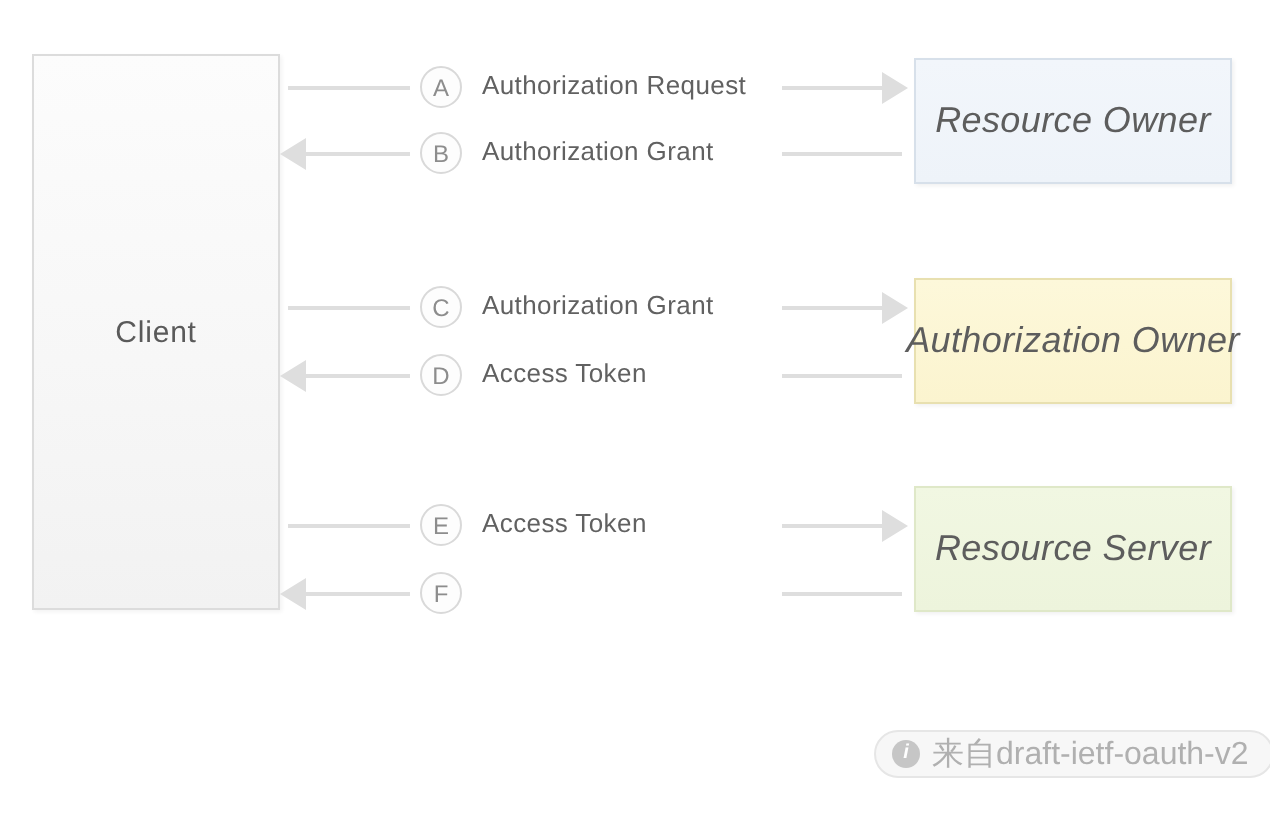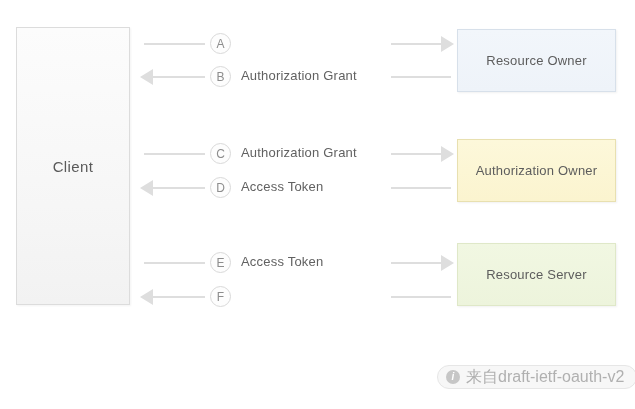--- a/index.html
+++ b/index.html
@@ -13,21 +13,21 @@
     position: relative;
     font-family: "Liberation Sans", "DejaVu Sans", sans-serif;
     overflow: hidden;
   }
 
   
   #client-box {
     position: absolute;
     left: 16px;
     top: 27px;
-    width: 114px;
+    width: 124px;
     height: 278px;
     background: linear-gradient(to bottom, #fcfcfc 0%, #f7f7f7 55%, #f2f2f2 100%);
     border: 1px solid #dcdcdc;
     box-sizing: border-box;
     box-shadow: 1px 1px 2px rgba(0,0,0,0.05);
     display: flex;
     align-items: center;
     justify-content: center;
   }
   #client-box .node-label {
@@ -43,24 +43,25 @@
     width: 159px;
     height: 63px;
     border: 1px solid #dcdcdc;
     box-sizing: border-box;
     box-shadow: 1px 1px 2px rgba(0,0,0,0.06);
     display: flex;
     align-items: center;
     justify-content: center;
   }
   .party-box .node-label {
-    font-size: 13px;
+    font-size: 18px;
     color: #5d5d5d;
     letter-spacing: 0.2px;
     white-space: nowrap;
+    font-style: italic;
   }
   #resource-owner-box {
     top: 29px;
     background: linear-gradient(to bottom, #f2f6fb 0%, #eef3f9 100%);
     border-color: #d7e0ea;
   }
   #authorization-server-box {
     top: 139px;
     background: linear-gradient(to bottom, #fdf8da 0%, #fbf4cf 100%);
     border-color: #e8e0b0;
@@ -199,20 +200,21 @@
 
 <div id="resource-server-box" class="party-box">
   <span class="node-label">Resource Server</span>
 </div>
 
 <div class="flow-row to-right" style="top:33px">
   <div class="seg-left"></div>
   <div class="seg-right"></div>
   <div class="arrow-head right"></div>
   <div class="step-badge">A</div>
+  <div class="step-label">Authorization Request</div>
 </div>
 
 <div class="flow-row to-left" style="top:66px">
   <div class="seg-left"></div>
   <div class="seg-right"></div>
   <div class="arrow-head left"></div>
   <div class="step-badge">B</div>
   <div class="step-label">Authorization Grant</div>
 </div>
 

